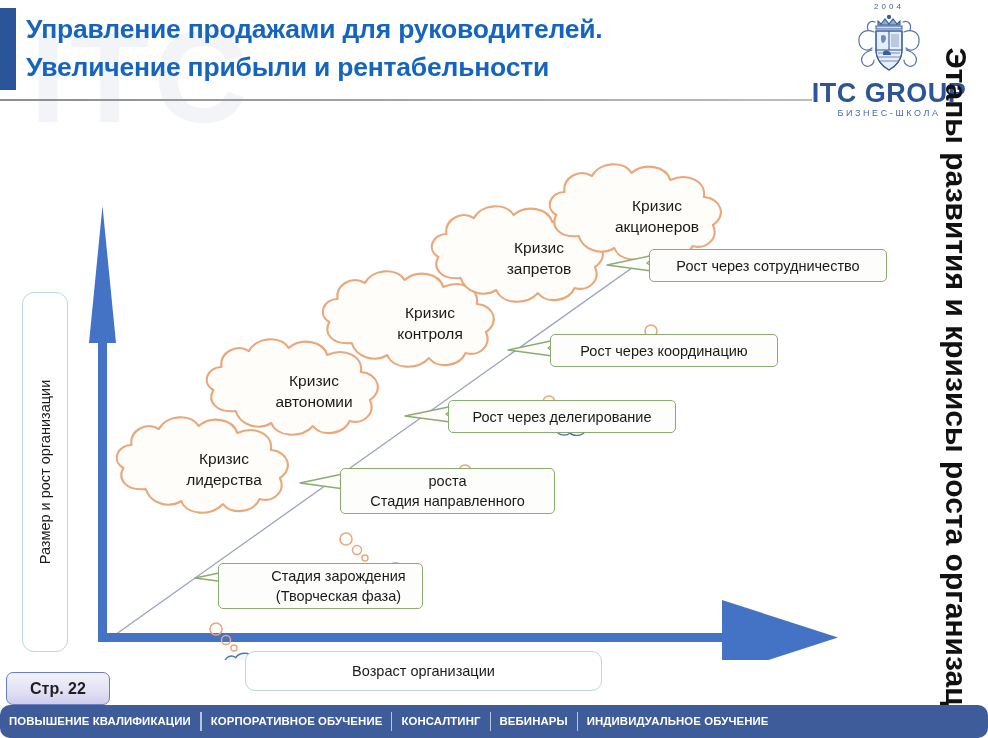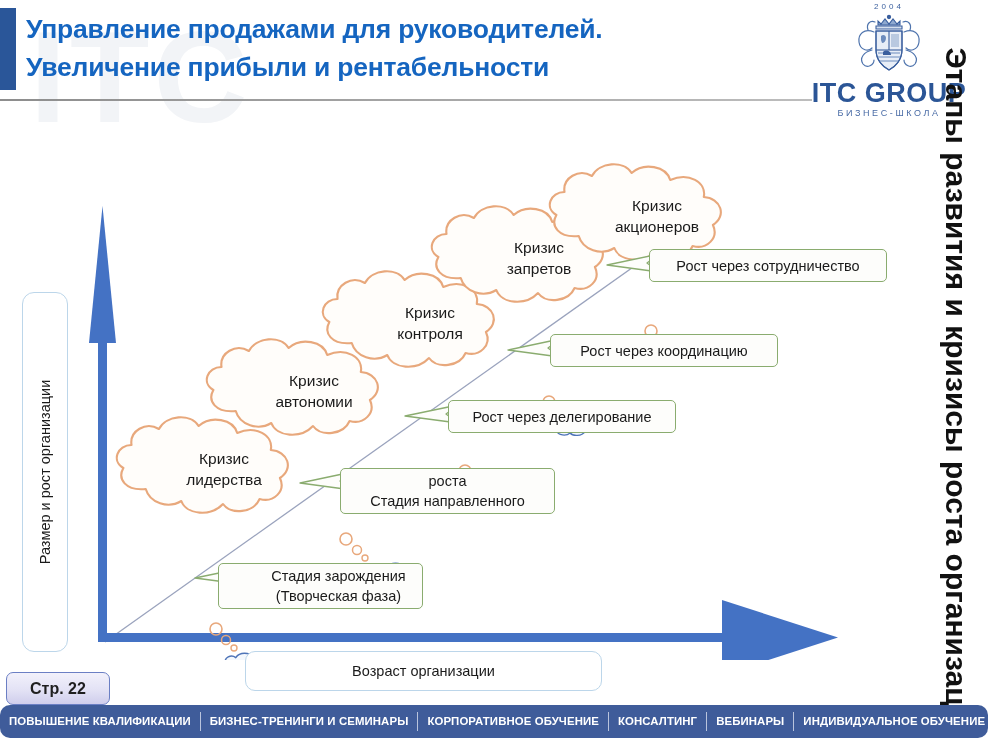--- a/index.html
+++ b/index.html
@@ -395,21 +395,20 @@
     <div id="vertical-title-text">Этапы развития и кризисы роста организации</div>
   </div>
 
   <div id="page-badge">
     <span>Стр. 22</span>
   </div>
 
   <div id="navbar">
     <div class="nav-item">ПОВЫШЕНИЕ КВАЛИФИКАЦИИ</div>
     <div class="nav-sep"></div>
-    <div class="nav-item">БИЗНЕС-ТРЕНИНГИ И СЕМИНАРЫ</div>
     <div class="nav-sep"></div>
     <div class="nav-item">КОРПОРАТИВНОЕ ОБУЧЕНИЕ</div>
     <div class="nav-sep"></div>
     <div class="nav-item">КОНСАЛТИНГ</div>
     <div class="nav-sep"></div>
     <div class="nav-item">ВЕБИНАРЫ</div>
     <div class="nav-sep"></div>
     <div class="nav-item">ИНДИВИДУАЛЬНОЕ ОБУЧЕНИЕ</div>
   </div>
 

